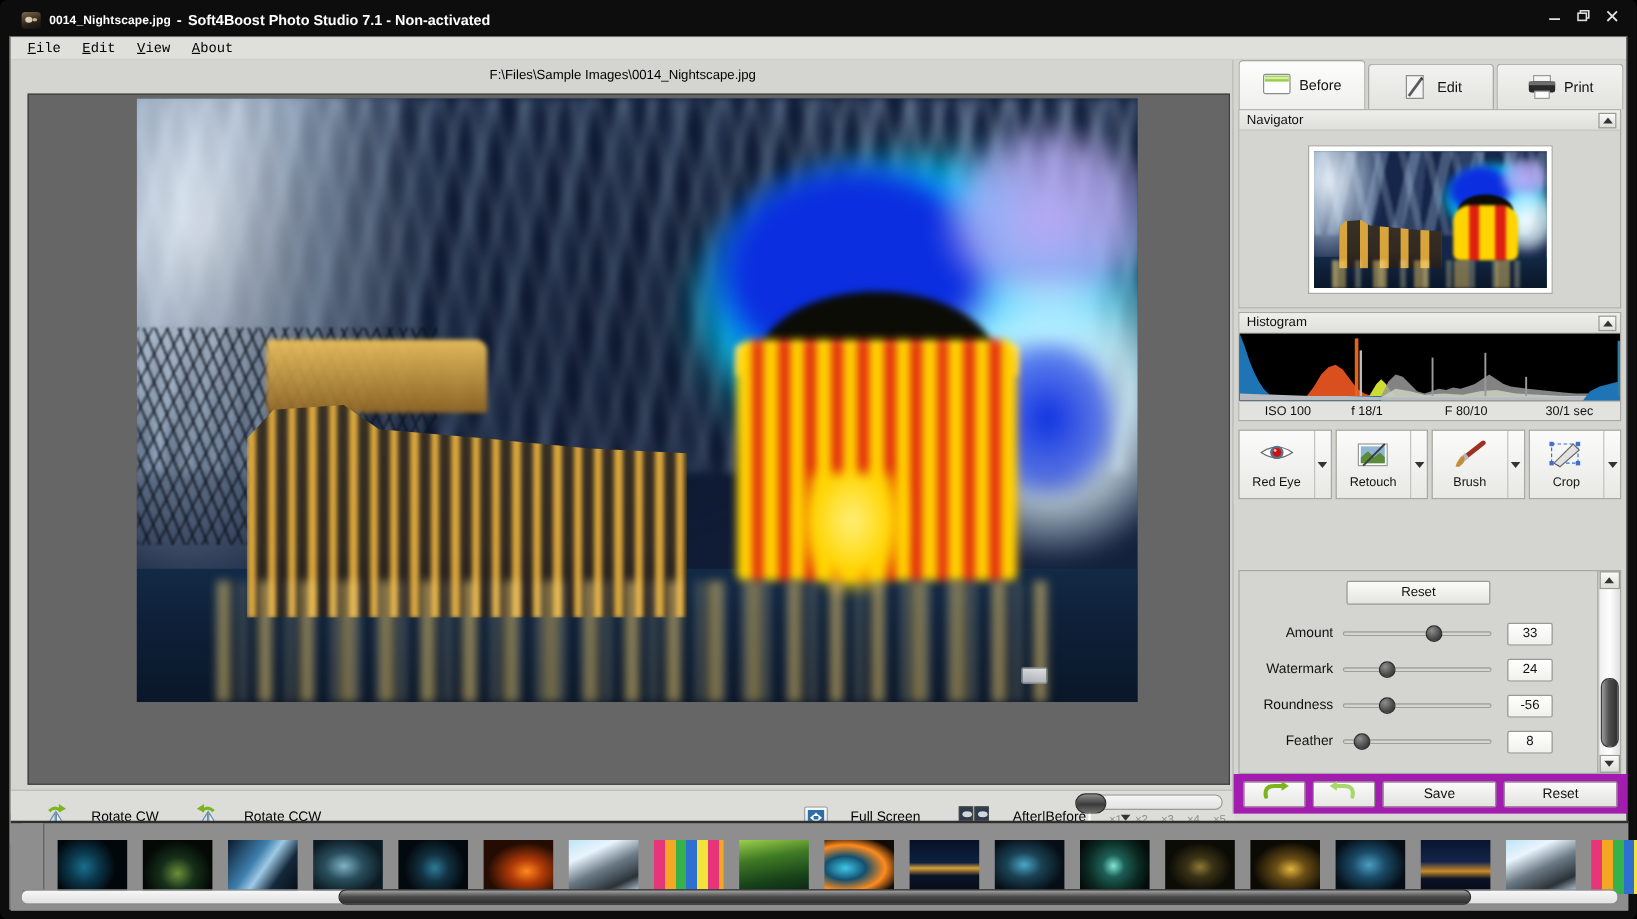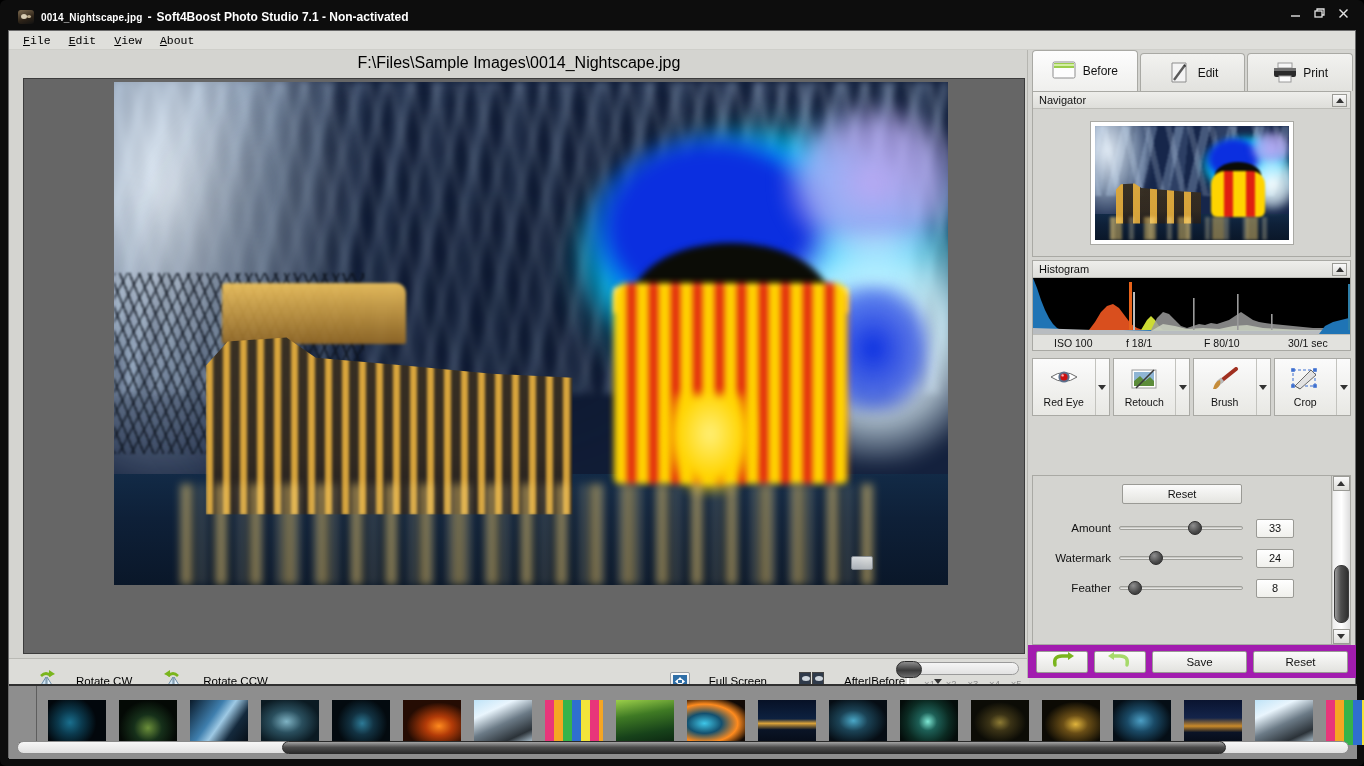--- a/index.html
+++ b/index.html
@@ -58,21 +58,21 @@
   .menu-item { font-size: 11.5px; color: #000; cursor: default; font-family: Liberation Mono, monospace; }
   .menu-item u { text-decoration: underline; }
   
   .main-pane {
     position: absolute; left: 0; top: 19px; width: 1020px; height: 628px;
     background: #d4d4d0;
   }
   .filepath {
     position: absolute; left: 0; top: 0; width: 1020px; height: 26px;
     display:flex; align-items:center; justify-content:center;
-    font-size: 16px; color:#000;
+    font-size: 11px; color:#000;
   }
   .canvas-outer {
     position: absolute; left: 14px; top: 28px;
     width: 1002px; height: 576px;
     background: #666666;
     border: 1px solid #3c3c3c;
     overflow: hidden;
   }
   .photo {
     position: absolute; left: 90px; top: 3px;
@@ -705,20 +705,28 @@
 
         <div class="slider-row">
           <span class="sl-label">Watermark</span>
           <span class="sl-track-wrap">
             <span class="sl-track"></span>
             <span class="sl-thumb" style="left:24%"></span>
           </span>
           <span class="sl-value">24</span>
         </div>
 
+        <div class="slider-row">
+          <span class="sl-label">Roundness</span>
+          <span class="sl-track-wrap">
+            <span class="sl-track"></span>
+            <span class="sl-thumb" style="left:24%"></span>
+          </span>
+          <span class="sl-value">-56</span>
+        </div>
 
         <div class="slider-row">
           <span class="sl-label">Feather</span>
           <span class="sl-track-wrap">
             <span class="sl-track"></span>
             <span class="sl-thumb" style="left:7%"></span>
           </span>
           <span class="sl-value">8</span>
         </div>
       </div>

